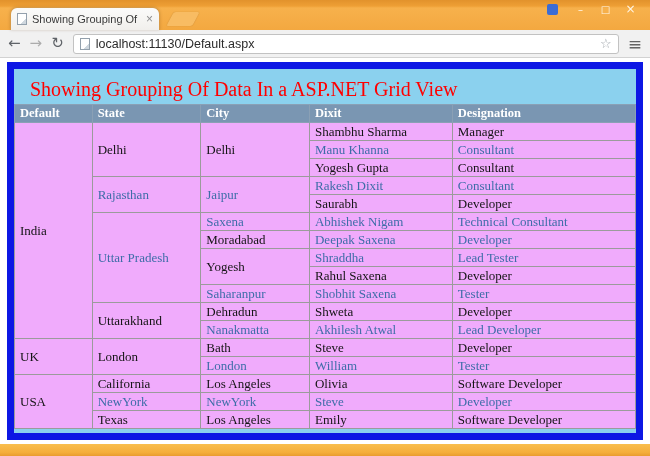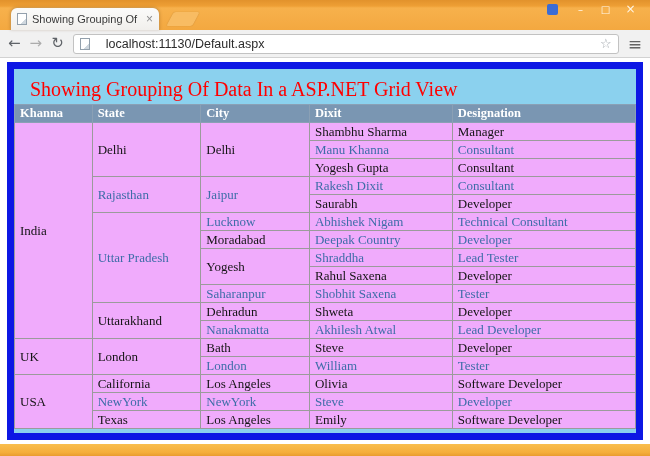--- a/index.html
+++ b/index.html
@@ -27,21 +27,21 @@
   .wc-btn { width:25px; height:14px; border:none; background:transparent; color:#FFF6E8;
     font-size:10px; line-height:13px; text-align:center; font-family:"DejaVu Sans",sans-serif; }
   .wc-btn.close { font-size:12px; }
 
   
   .toolbar { height:28px; flex:0 0 auto; background:#F1F1F1; border-bottom:1px solid #D2D2D2;
     display:flex; align-items:center; padding:0 8px; gap:9px; }
   .nav-glyph { font-size:15px; line-height:15px; color:#5F6368; font-family:"DejaVu Sans",sans-serif; }
   .nav-glyph.disabled { color:#ACACAC; }
   .omnibox { flex:1; height:20px; background:#fff; border:1px solid #C2C2C2; border-radius:3px;
-    display:flex; align-items:center; gap:16px; padding:0 6px; }
+    display:flex; align-items:center; gap:6px; padding:0 6px; }
   .url-text { flex:1; font-size:12.5px; color:#2B2B2B; white-space:nowrap; overflow:hidden; }
   .star { color:#A0A6AC; font-size:13px; line-height:13px; font-family:"DejaVu Sans",sans-serif; }
   .menu-glyph { color:#636363; font-size:17px; line-height:16px; font-family:"DejaVu Sans",sans-serif; }
 
   
   .content { flex:1 1 auto; background:#fff; padding:4px 7px 4px 7px; overflow:hidden; }
   .bluebox { height:100%; border:7px solid var(--page-border-blue,#0D17E4);
     background:var(--page-bg-skyblue,#8BD1EE); overflow:hidden; }
   .page-title { color:var(--title-red,#FF0000); font-family:"Liberation Serif",serif;
     font-size:20px; line-height:20px; padding:10px 0 5px 16px; }
@@ -97,21 +97,21 @@
       <table class="grid">
         <colgroup>
             <col class="c1">
             <col class="c2">
             <col class="c3">
             <col class="c4">
             <col class="c5">
           </colgroup>
         <thead>
             <tr id="grid-head">
-              <th>Khanna</th>
+              <th>Default</th>
               <th>State</th>
               <th>City</th>
               <th>Dixit</th>
               <th>Designation</th>
             </tr>
           </thead>
         <tbody id="grid-body">
             <tr>
               <td rowspan="12">India</td>
               <td rowspan="3">Delhi</td>
@@ -132,27 +132,27 @@
               <td rowspan="2" class="blue">Jaipur</td>
               <td class="blue">Rakesh Dixit</td>
               <td class="blue">Consultant</td>
             </tr>
             <tr>
               <td>Saurabh</td>
               <td>Developer</td>
             </tr>
             <tr>
               <td rowspan="5" class="blue">Uttar Pradesh</td>
-              <td class="blue">Lucknow</td>
+              <td class="blue">Saxena</td>
               <td class="blue">Abhishek Nigam</td>
               <td class="blue">Technical Consultant</td>
             </tr>
             <tr>
               <td>Moradabad</td>
-              <td class="blue">Deepak Country</td>
+              <td class="blue">Deepak Saxena</td>
               <td class="blue">Developer</td>
             </tr>
             <tr>
               <td rowspan="2">Yogesh</td>
               <td class="blue">Shraddha</td>
               <td class="blue">Lead Tester</td>
             </tr>
             <tr>
               <td>Rahul Saxena</td>
               <td>Developer</td>

